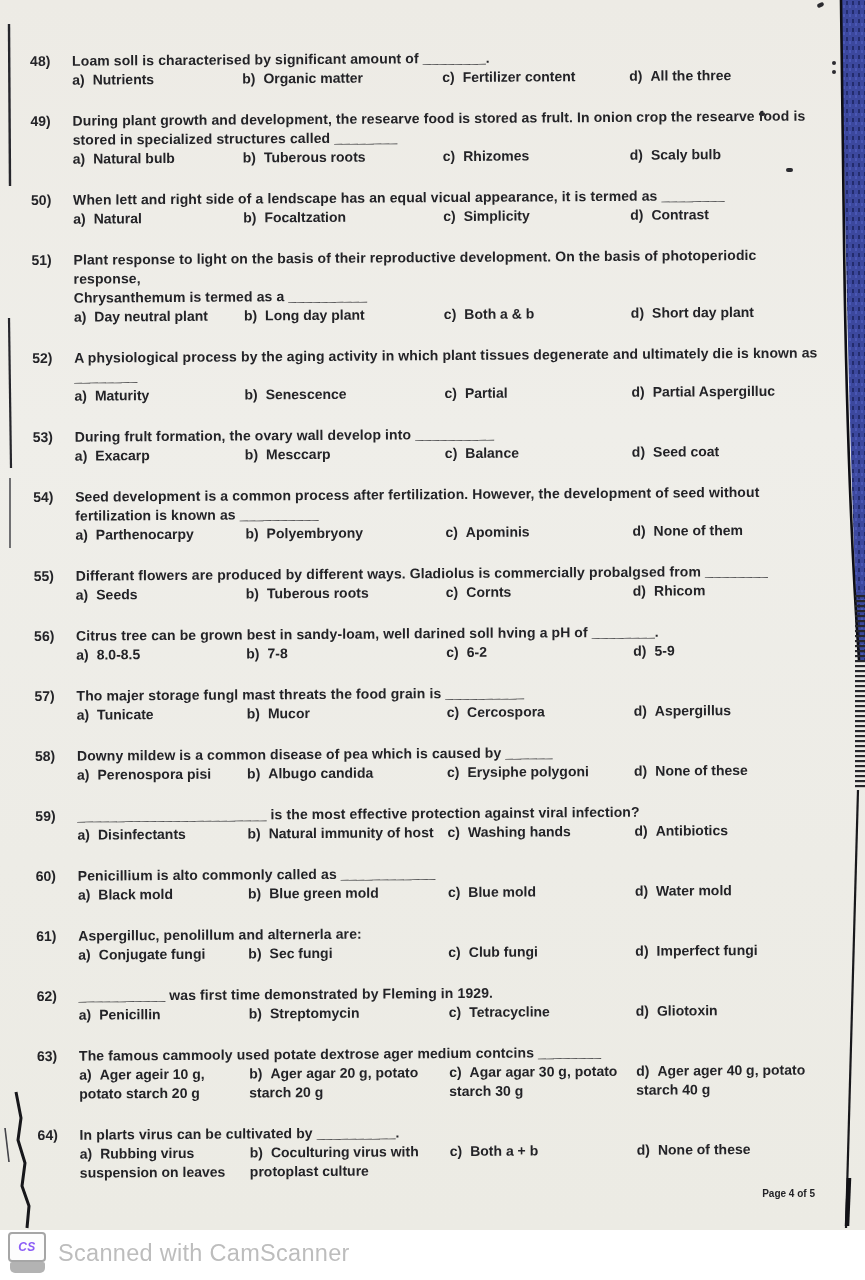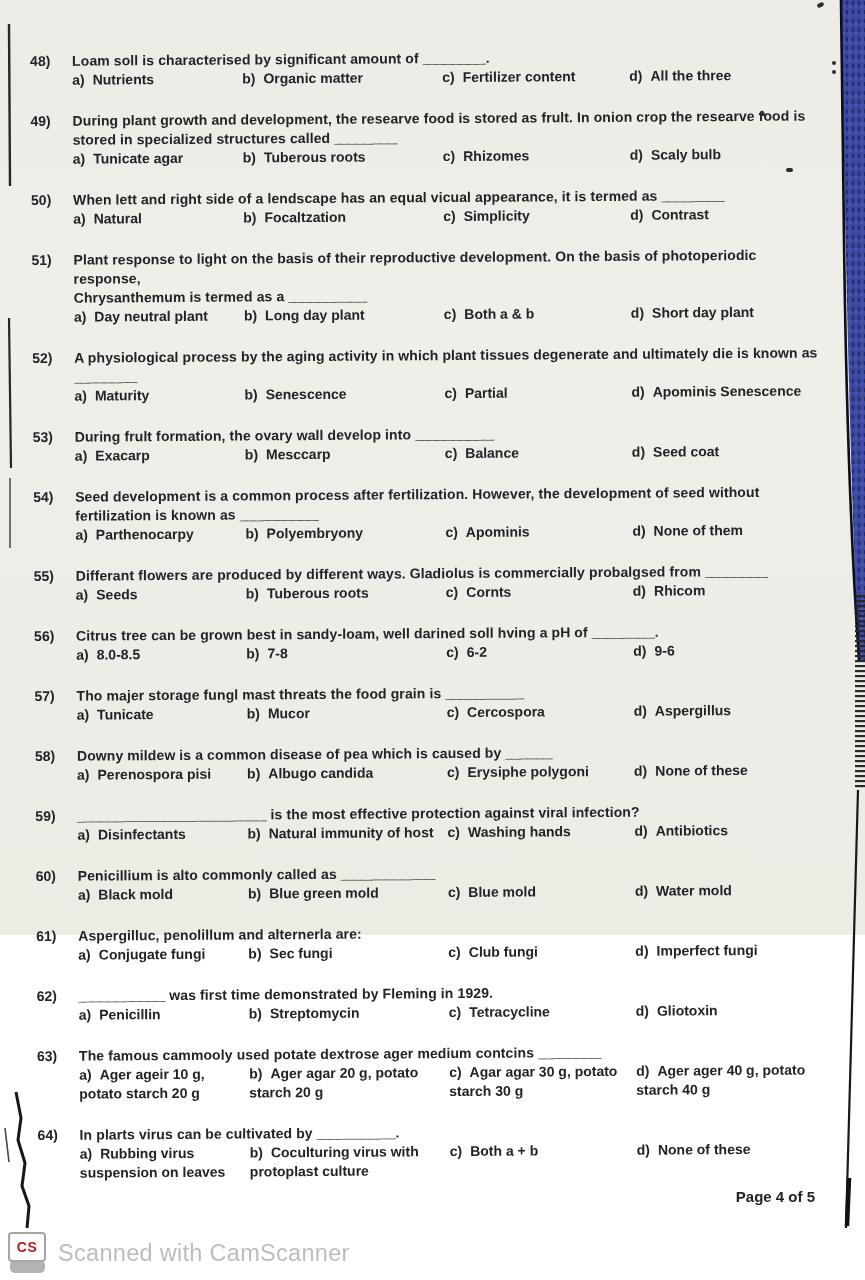--- a/index.html
+++ b/index.html
@@ -3,55 +3,55 @@
 <meta charset="utf-8">
 <style>
   html,body{margin:0;padding:0;}
   body{
     width:865px;height:1280px;position:relative;overflow:hidden;
     background:#ffffff;
     font-family:"Liberation Sans","DejaVu Sans",sans-serif;
   }
   
   .paper{
-    position:absolute;left:0;top:0;width:865px;height:935px;
+    position:absolute;left:0;top:0;width:865px;height:1230px;
     background:linear-gradient(180deg,#edebe5 0%,#efeee9 35%,#edece6 70%,#ecebe4 100%);
   }
   .content{
     position:absolute;left:28px;top:52px;width:790px;
     transform:rotate(-0.4deg);transform-origin:0 0;
     color:#232327;font-size:14px;font-weight:bold;line-height:19px;
   }
   .q{display:grid;grid-template-columns:44px 1fr;margin-bottom:22px;}
   .qnum{padding-left:2px;}
   .qline{letter-spacing:.1px;}
   .opts{display:grid;grid-template-columns:166px 196px 183px 1fr;column-gap:4px;align-items:start;}
   .opt{padding-right:6px;}
   .okey{display:inline-block;margin-right:8px;}
   .page-num{
     position:absolute;right:50px;top:1188px;
-    color:#232327;font-size:15px;font-weight:bold;
+    color:#232327;font-size:10px;font-weight:bold;
   }
   
   .speck{position:absolute;background:#2b2b30;border-radius:50%;}
   
   .edge-right,.edge-left{position:absolute;top:0;pointer-events:none;}
   .edge-right{right:0;}
   .edge-left{left:0;}
   
   .wm{
     position:absolute;left:8px;top:1230px;height:46px;
     display:flex;align-items:center;gap:12px;background:transparent;
   }
   .cs-badge{position:relative;width:38px;height:42px;}
   .cs-box{
     position:absolute;left:0;top:0;width:34px;height:26px;
     border:2.5px solid #a6a6a6;border-radius:4px;background:#fdfdfd;
     display:flex;align-items:center;justify-content:center;
-    font-size:14px;font-weight:bold;color:#b91c1c;letter-spacing:0.5px;
+    font-size:12px;font-weight:bold;color:#8b5cf6;letter-spacing:0.5px;font-style:italic;
   }
   .cs-tab{
     position:absolute;left:2px;top:30px;width:35px;height:11px;
     background:#b3b3b3;border-radius:2px 2px 5px 5px;
   }
   .wm-text{
     color:#bdbdbd;font-size:23.5px;font-weight:normal;letter-spacing:.3px;
     font-family:"Liberation Sans","DejaVu Sans",sans-serif;
     text-align:right;
   }
@@ -73,21 +73,21 @@
             <div class="opt"><span class="okey">d)</span><span class="otext">All the three</span></div>
           </div>
         </div>
       </div>
       <div class="q">
         <div class="qnum">49)</div>
         <div class="qbody">
           <div class="qline">During plant growth and development, the researve food is stored as frult. In onion crop the researve food is</div>
           <div class="qline">stored in specialized structures called ________</div>
           <div class="opts">
-            <div class="opt"><span class="okey">a)</span><span class="otext">Tunicate agar</span></div>
+            <div class="opt"><span class="okey">a)</span><span class="otext">Natural bulb</span></div>
             <div class="opt"><span class="okey">b)</span><span class="otext">Tuberous roots</span></div>
             <div class="opt"><span class="okey">c)</span><span class="otext">Rhizomes</span></div>
             <div class="opt"><span class="okey">d)</span><span class="otext">Scaly bulb</span></div>
           </div>
         </div>
       </div>
       <div class="q">
         <div class="qnum">50)</div>
         <div class="qbody">
           <div class="qline">When lett and right side of a lendscape has an equal vicual appearance, it is termed as ________</div>
@@ -114,21 +114,21 @@
       </div>
       <div class="q">
         <div class="qnum">52)</div>
         <div class="qbody">
           <div class="qline">A physiological process by the aging activity in which plant tissues degenerate and ultimately die is known as</div>
           <div class="qline">________</div>
           <div class="opts">
             <div class="opt"><span class="okey">a)</span><span class="otext">Maturity</span></div>
             <div class="opt"><span class="okey">b)</span><span class="otext">Senescence</span></div>
             <div class="opt"><span class="okey">c)</span><span class="otext">Partial</span></div>
-            <div class="opt"><span class="okey">d)</span><span class="otext">Apominis Senescence</span></div>
+            <div class="opt"><span class="okey">d)</span><span class="otext">Partial Aspergilluc</span></div>
           </div>
         </div>
       </div>
       <div class="q">
         <div class="qnum">53)</div>
         <div class="qbody">
           <div class="qline">During frult formation, the ovary wall develop into __________</div>
           <div class="opts">
             <div class="opt"><span class="okey">a)</span><span class="otext">Exacarp</span></div>
             <div class="opt"><span class="okey">b)</span><span class="otext">Mesccarp</span></div>
@@ -163,21 +163,21 @@
         </div>
       </div>
       <div class="q">
         <div class="qnum">56)</div>
         <div class="qbody">
           <div class="qline">Citrus tree can be grown best in sandy-loam, well darined soll hving a pH of ________.</div>
           <div class="opts">
             <div class="opt"><span class="okey">a)</span><span class="otext">8.0-8.5</span></div>
             <div class="opt"><span class="okey">b)</span><span class="otext">7-8</span></div>
             <div class="opt"><span class="okey">c)</span><span class="otext">6-2</span></div>
-            <div class="opt"><span class="okey">d)</span><span class="otext">9-6</span></div>
+            <div class="opt"><span class="okey">d)</span><span class="otext">5-9</span></div>
           </div>
         </div>
       </div>
       <div class="q">
         <div class="qnum">57)</div>
         <div class="qbody">
           <div class="qline">Tho majer storage fungl mast threats the food grain is __________</div>
           <div class="opts">
             <div class="opt"><span class="okey">a)</span><span class="otext">Tunicate</span></div>
             <div class="opt"><span class="okey">b)</span><span class="otext">Mucor</span></div>

